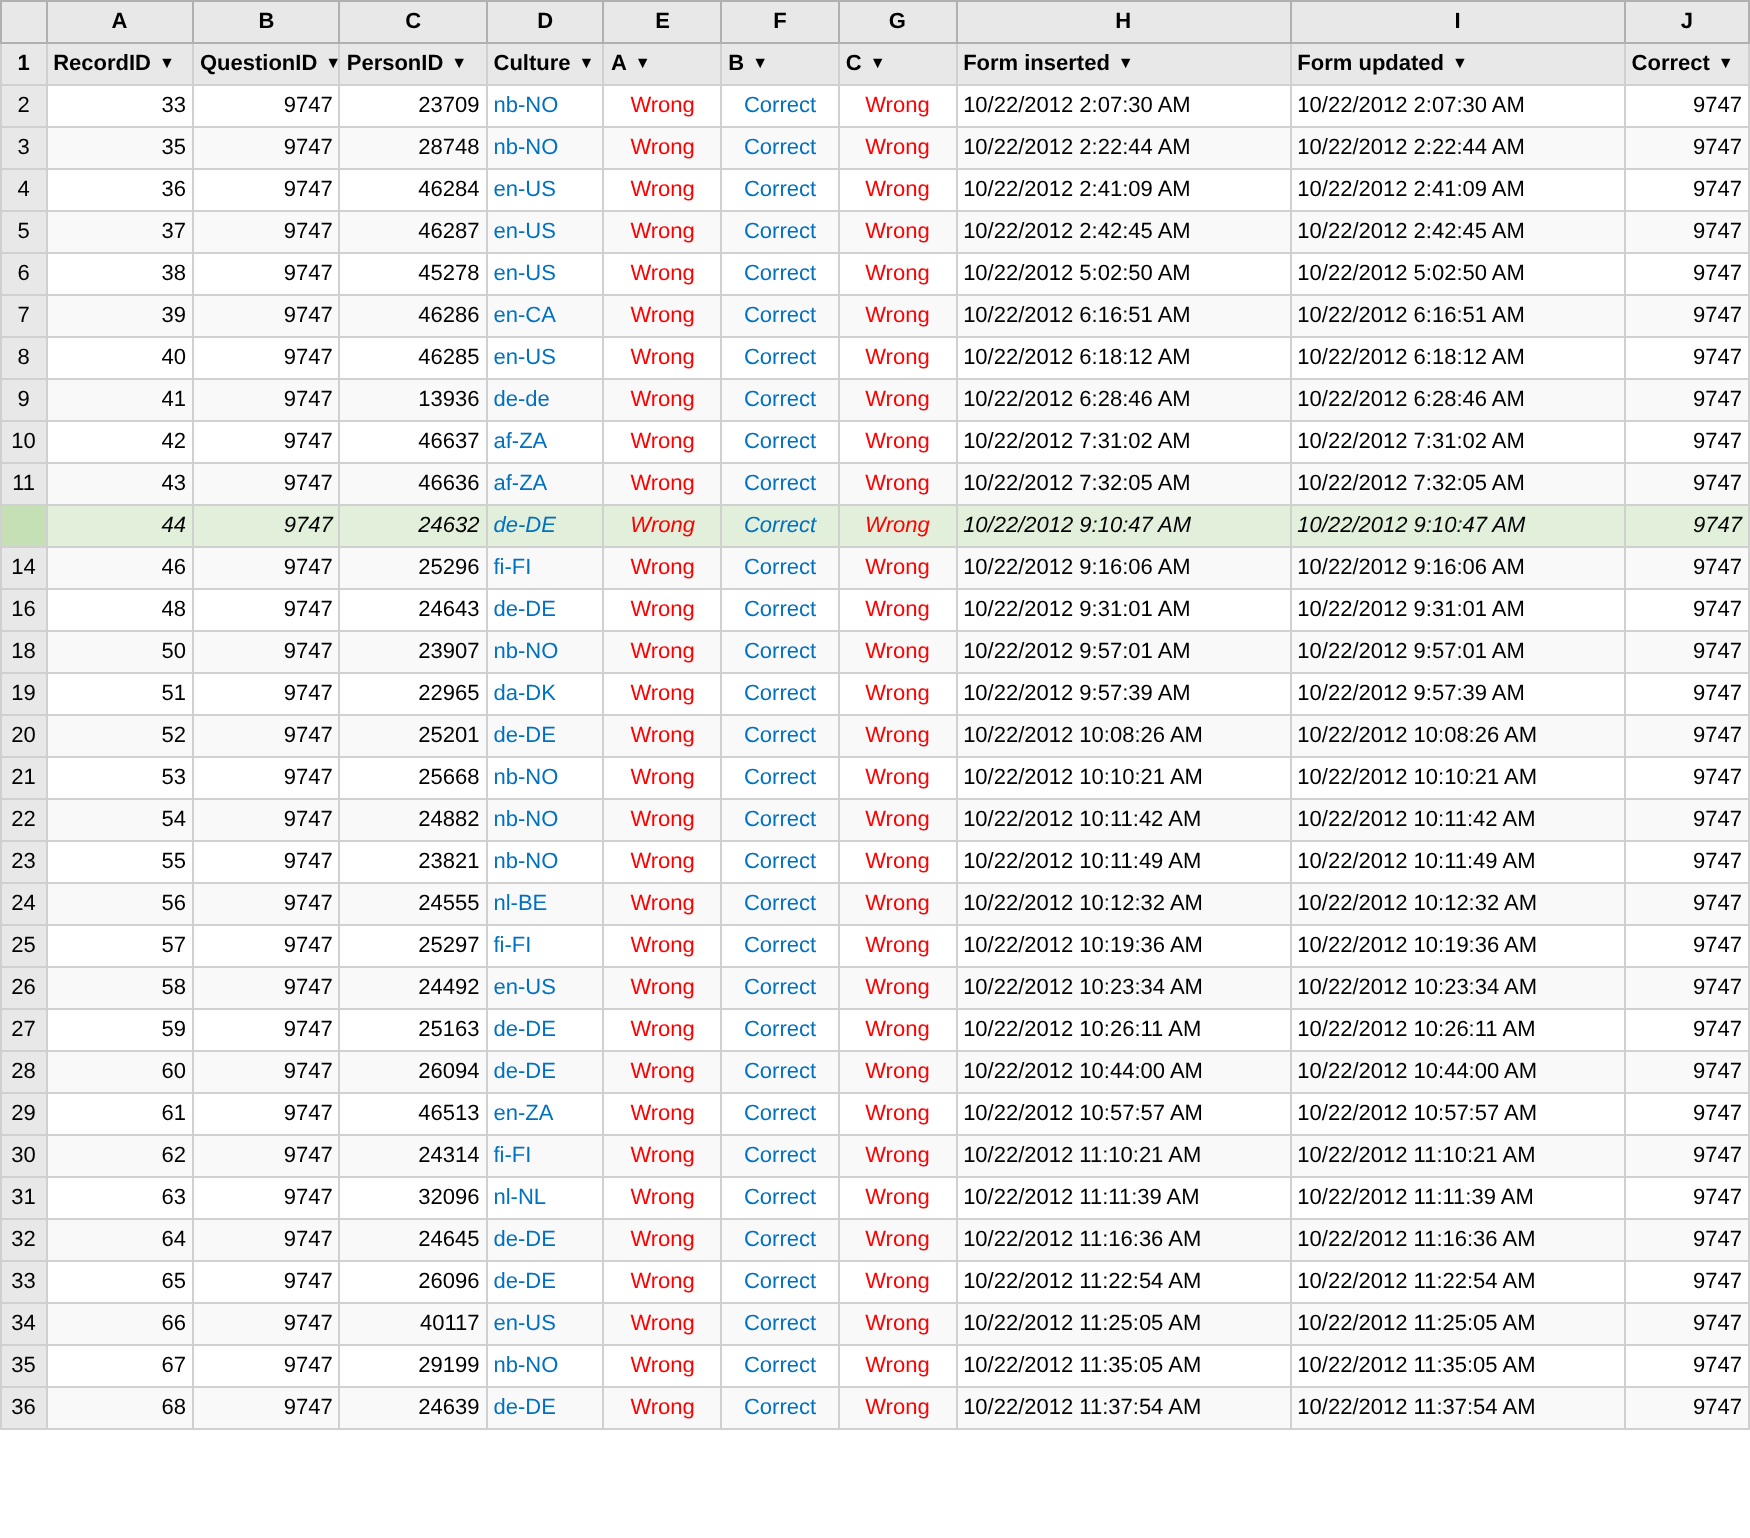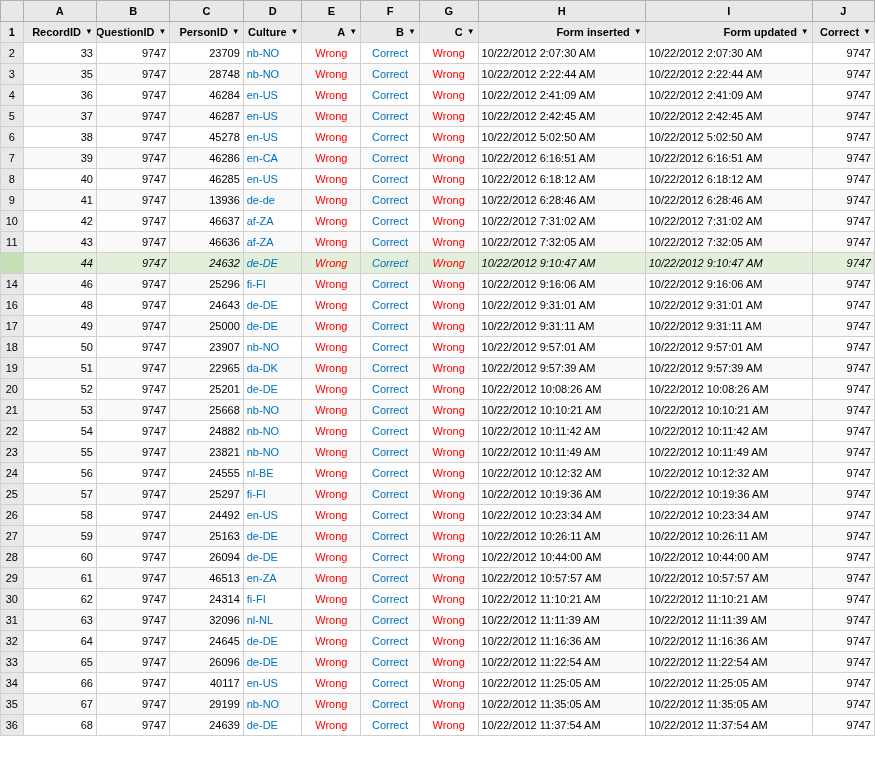--- a/index.html
+++ b/index.html
@@ -91,21 +91,21 @@
     }
 
     .dropdown-arrow {
       font-size: 8px;
       margin-left: 2px;
     }
 
     .header-cell {
       display: flex;
       align-items: center;
-      justify-content: flex-end;
+      justify-content: flex-start;
       gap: 2px;
     }
 
     .col-header-row th {
       background: #e8e8e8;
       text-align: center;
       border: 1px solid #b0b0b0;
       font-weight: bold;
     }
   </style>
@@ -358,33 +358,20 @@
     <td class="text-right">24643</td>
     <td class="culture-blue">de-DE</td>
     <td class="wrong text-center">Wrong</td>
     <td class="correct-text text-center">Correct</td>
     <td class="wrong text-center">Wrong</td>
     <td>10/22/2012 9:31:01 AM</td>
     <td>10/22/2012 9:31:01 AM</td>
     <td class="text-right">9747</td>
   </tr>
         <tr>
-    <td class="row-num ">17</td>
-    <td class="text-right">49</td>
-    <td class="text-right">9747</td>
-    <td class="text-right">25000</td>
-    <td class="culture-blue">de-DE</td>
-    <td class="wrong text-center">Wrong</td>
-    <td class="correct-text text-center">Correct</td>
-    <td class="wrong text-center">Wrong</td>
-    <td>10/22/2012 9:31:11 AM</td>
-    <td>10/22/2012 9:31:11 AM</td>
-    <td class="text-right">9747</td>
-  </tr>
-        <tr>
     <td class="row-num ">18</td>
     <td class="text-right">50</td>
     <td class="text-right">9747</td>
     <td class="text-right">23907</td>
     <td class="culture-blue">nb-NO</td>
     <td class="wrong text-center">Wrong</td>
     <td class="correct-text text-center">Correct</td>
     <td class="wrong text-center">Wrong</td>
     <td>10/22/2012 9:57:01 AM</td>
     <td>10/22/2012 9:57:01 AM</td>

